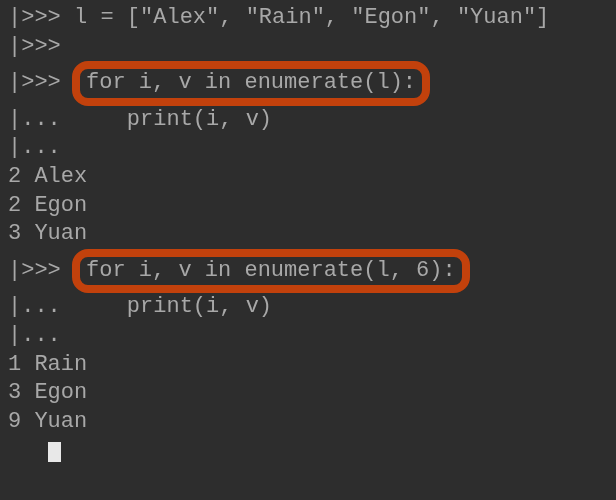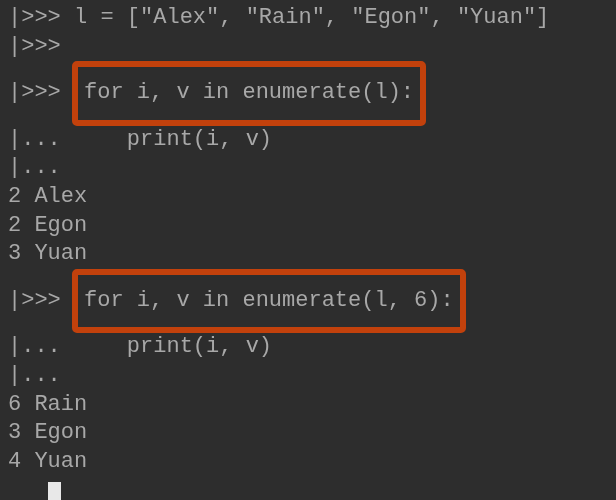--- a/index.html
+++ b/index.html
@@ -19,23 +19,23 @@
       overflow: hidden;
     }
     .line {
       white-space: pre;
       position: relative;
     }
     .prompt {
       color: #a8a8a8;
     }
     .highlight-box {
-      border: 6px solid #c2410c;
-      border-radius: 5px;
-      padding: 12px 6px;
+      border: 8px solid #c2410c;
+      border-radius: 16px;
+      padding: 0 6px;
       display: inline-block;
       margin-left: -2px;
     }
     .cursor {
       display: inline-block;
       width: 13px;
       height: 20px;
       background: #e8e8e8;
       vertical-align: text-bottom;
     }
@@ -48,17 +48,17 @@
     <div class="line"><span class="prompt">|&gt;&gt;&gt; </span><span></span></div>
     <div class="line"><span class="prompt">|&gt;&gt;&gt; </span><span class="highlight-box">for i, v in enumerate(l):</span></div>
     <div class="line"><span class="prompt">|... </span><span>    print(i, v)</span></div>
     <div class="line"><span class="prompt">|... </span><span></span></div>
     <div class="line"><span>2 Alex</span></div>
     <div class="line"><span>2 Egon</span></div>
     <div class="line"><span>3 Yuan</span></div>
     <div class="line"><span class="prompt">|&gt;&gt;&gt; </span><span class="highlight-box">for i, v in enumerate(l, 6):</span></div>
     <div class="line"><span class="prompt">|... </span><span>    print(i, v)</span></div>
     <div class="line"><span class="prompt">|... </span><span></span></div>
-    <div class="line"><span>6 Rain</span></div>
+    <div class="line"><span>1 Rain</span></div>
     <div class="line"><span>3 Egon</span></div>
-    <div class="line"><span>4 Yuan</span></div>
+    <div class="line"><span>9 Yuan</span></div>
     <div class="line"><span>   </span><span class="cursor"></span></div>
   </div>
 
 </body></html>

